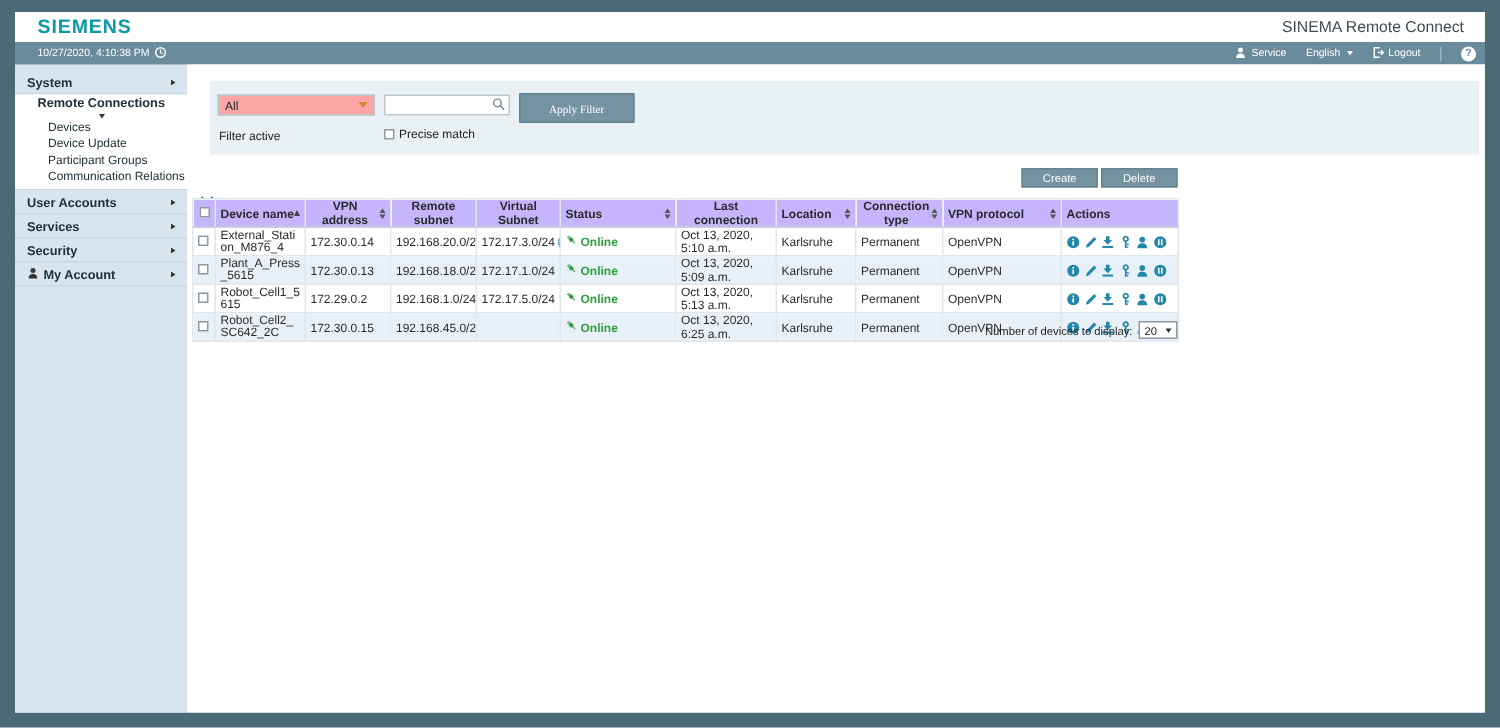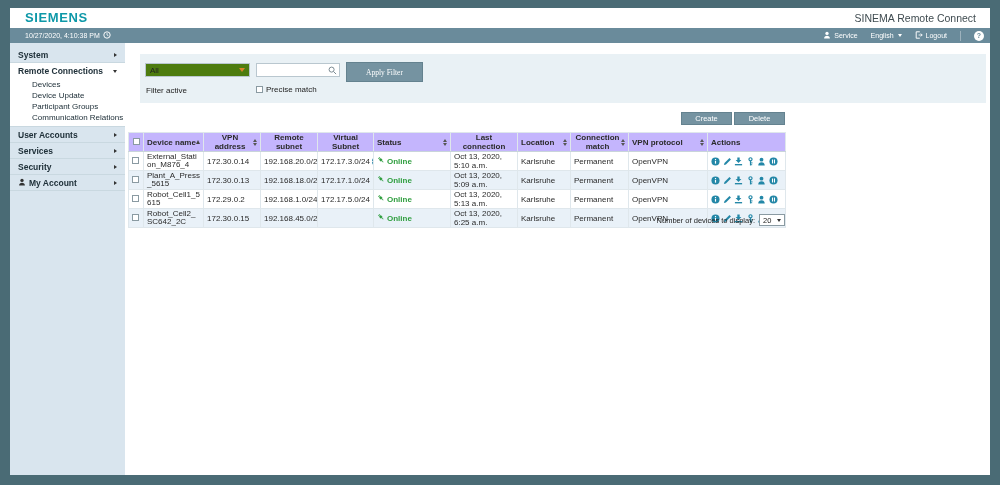--- a/index.html
+++ b/index.html
@@ -34,31 +34,31 @@
   .content{display:flex;height:432px;}
   .sidebar{width:115px;background:var(--side);padding-top:4px;}
   .main{flex:1;background:#fff;position:relative;}
 
   
   .side-item{height:16px;display:flex;align-items:center;justify-content:space-between;
              padding:0 8px;font-size:8.5px;font-weight:600;color:#20313a;
              border-bottom:1px solid #c9d8e0;cursor:default;}
   .side-item .lbl-grp{display:flex;align-items:center;gap:3px;}
   .side-expanded{background:#fff;border-bottom:1px solid #c9d8e0;padding-bottom:3px;}
-  .side-expanded .side-item{border-bottom:none;background:#fff;}
+  .side-expanded .side-item{border-bottom:none;background:#fff;flex-direction:column;}
   .sub-item{height:11px;display:flex;align-items:center;padding-left:22px;font-size:8px;
             color:#20313a;cursor:default;}
   .arr-r{width:0;height:0;border-top:2.5px solid transparent;border-bottom:2.5px solid transparent;
          border-left:3.5px solid #333;}
   .arr-d{width:0;height:0;border-left:2.5px solid transparent;border-right:2.5px solid transparent;
          border-top:3.5px solid #333;}
 
   
   .filter-panel{position:absolute;left:15px;top:11px;width:846px;height:49px;background:var(--panel);}
-  .f-select{position:absolute;left:5px;top:9px;width:105px;height:14px;background:#4d7c0f;
+  .f-select{position:absolute;left:5px;top:9px;width:105px;height:14px;background:#fca5a5;
             border:1px solid #b9c7cf;display:flex;align-items:center;padding:0 4px;font-size:8px;color:#222;}
   .f-select .spacer{flex:1;}
   .chev-o{width:0;height:0;border-left:3px solid transparent;border-right:3px solid transparent;
           border-top:4px solid #d9822b;}
   .f-search{position:absolute;left:116px;top:9px;width:84px;height:14px;background:#fff;
             border:1px solid #b9c7cf;display:flex;align-items:center;}
   .f-search input{flex:1;border:none;outline:none;font-size:8px;height:10px;width:60px;
             font-family:"Liberation Sans",sans-serif;background:transparent;padding:0 3px;}
   .f-apply{position:absolute;left:206px;top:8px;height:20px;padding:0 19px;background:var(--btn);
            color:#fff;border:1px solid #64828f;font-size:7.5px;font-family:Liberation Serif, serif;}
@@ -316,21 +316,21 @@
                 <span class="th-in">
                   <span>Location</span>
                   <span class="sort-both">
                     <i class="u"></i>
                     <i class="d"></i>
                   </span>
                 </span>
               </th>
             <th>
                 <span class="th-in">
-                  <span>Connection match</span>
+                  <span>Connection type</span>
                   <span class="sort-both">
                     <i class="u"></i>
                     <i class="d"></i>
                   </span>
                 </span>
               </th>
             <th>
                 <span class="th-in">
                   <span>VPN protocol</span>
                   <span class="sort-both">

